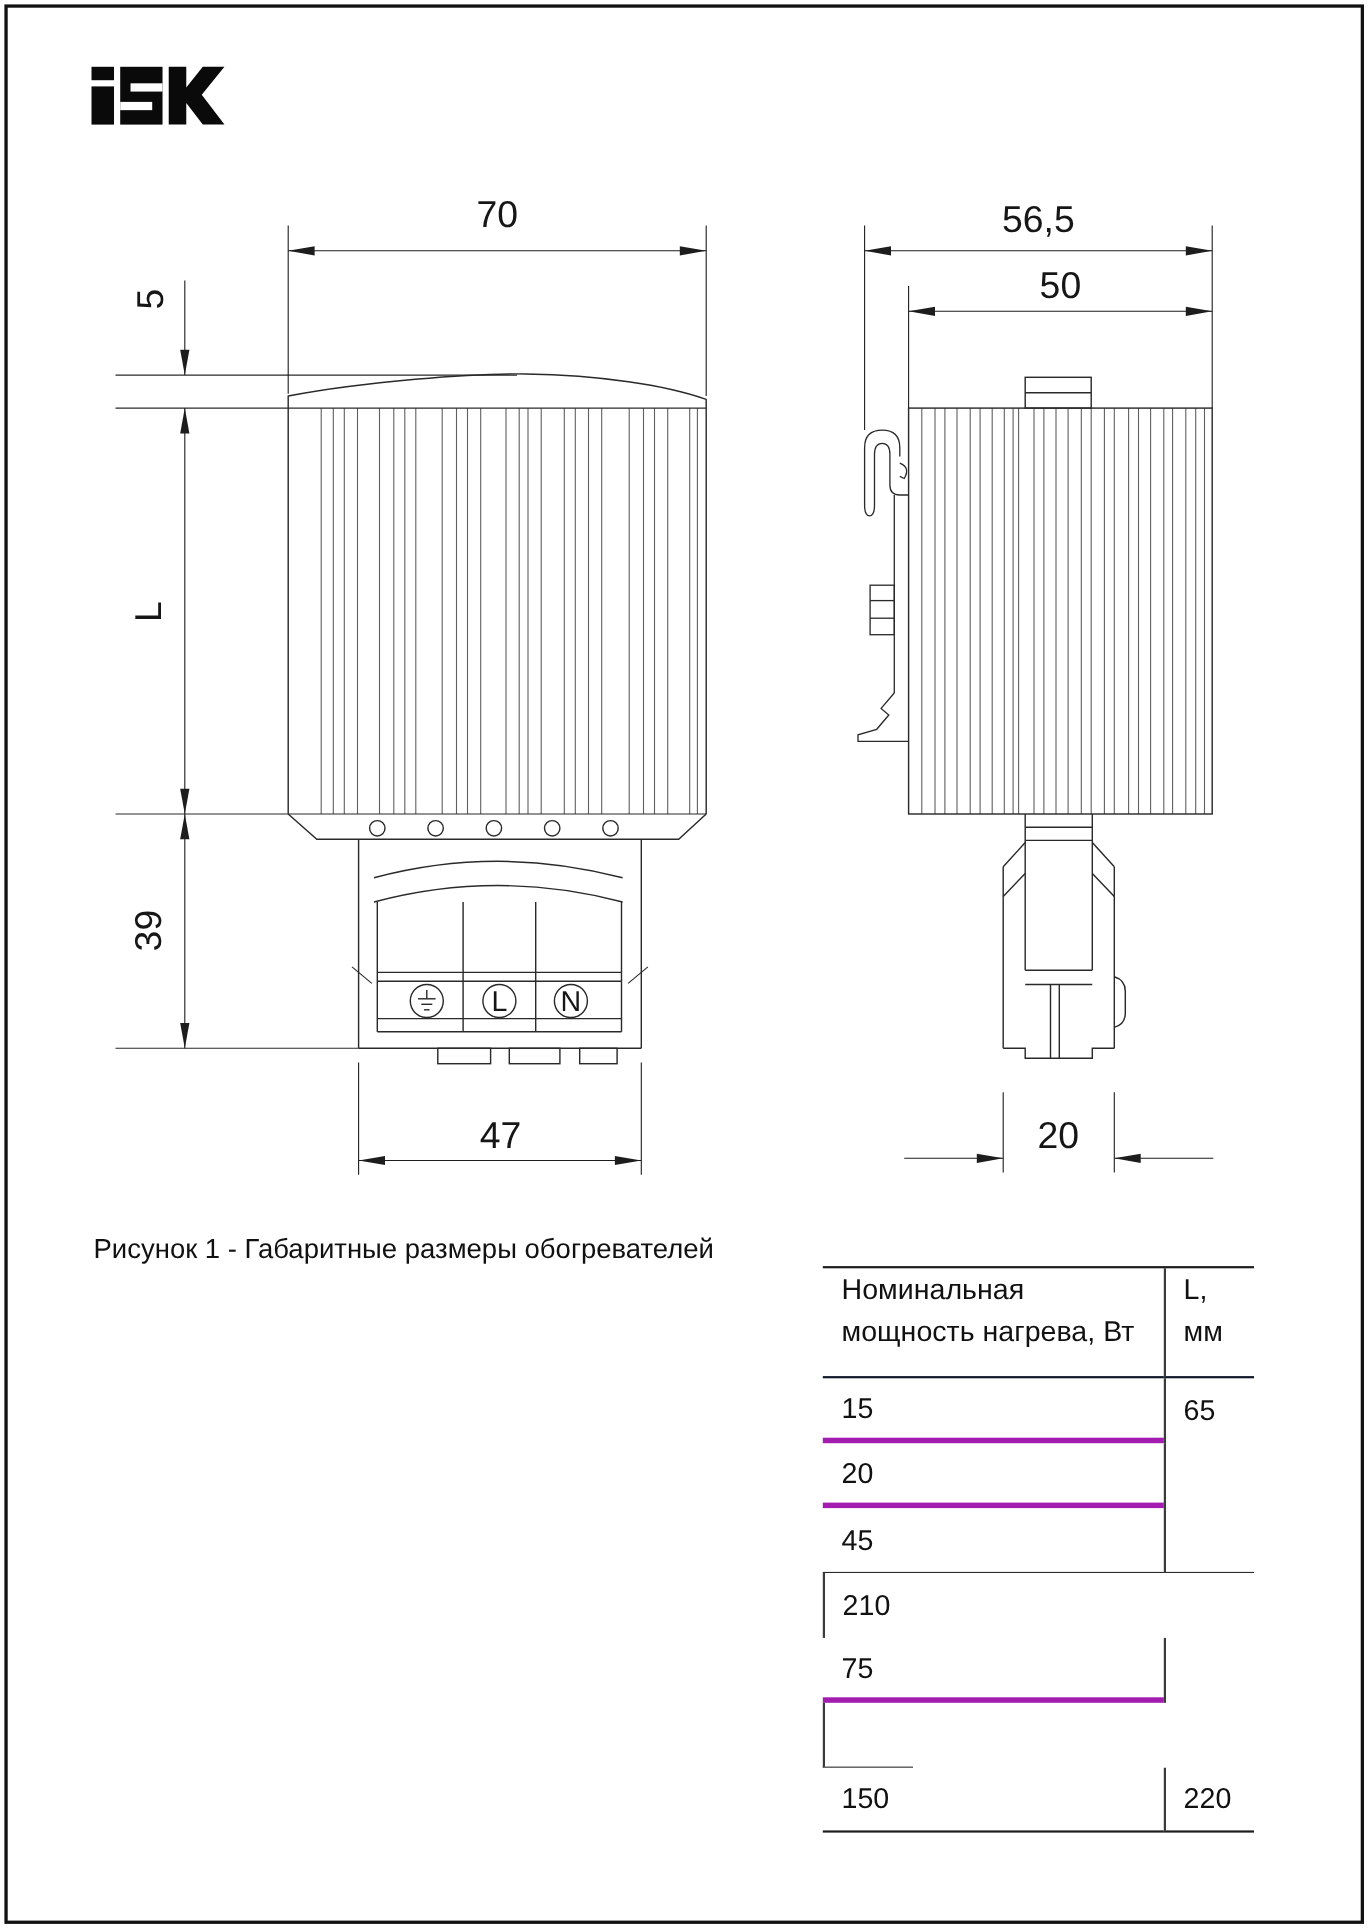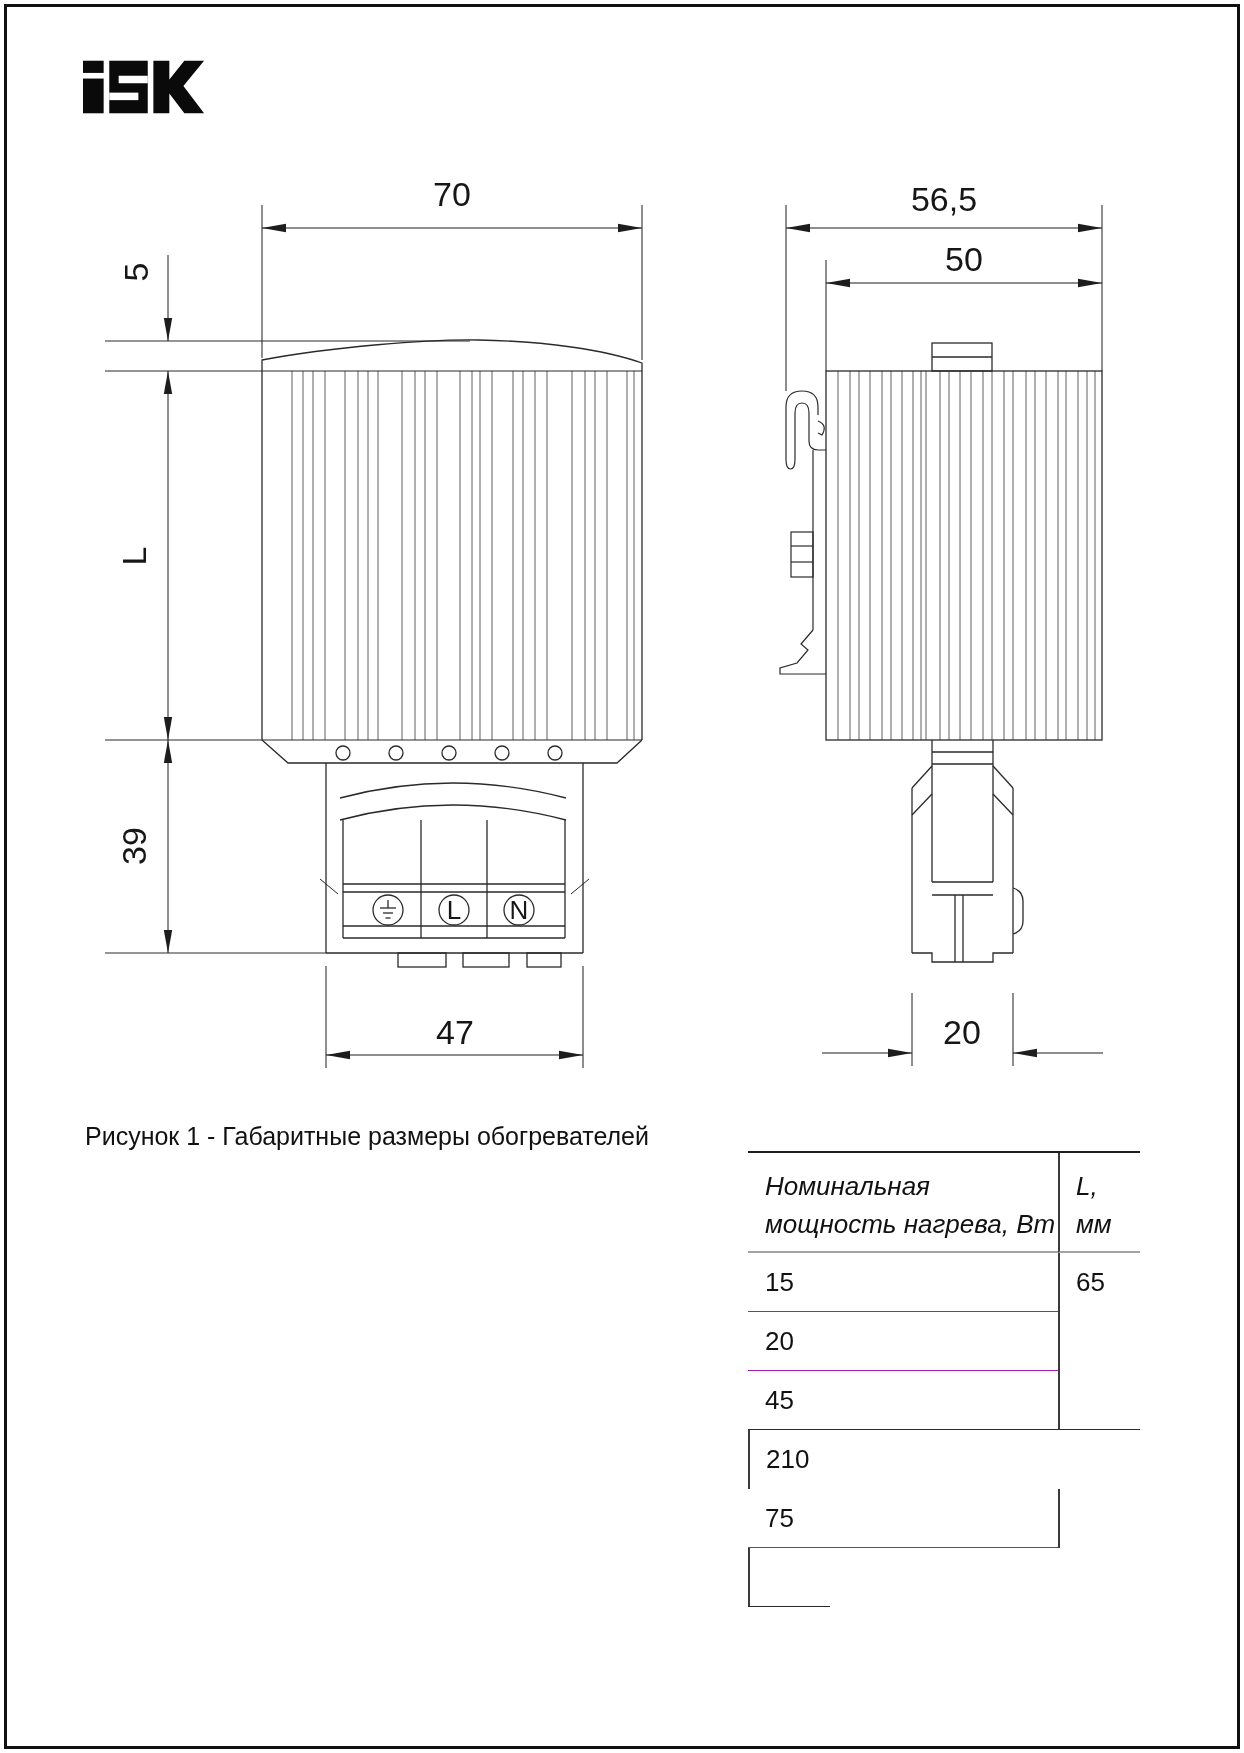--- a/index.html
+++ b/index.html
@@ -31,29 +31,28 @@
   
   .dim-table{
     position:absolute;left:748px;top:1151px;width:392px;
     border-top:2px solid #1d1d1d;
     color:#111;font-size:26px;
   }
   .trow{display:flex;}
   .c1{width:310px;box-sizing:border-box;padding-left:17px;}
   .c2{width:82px;box-sizing:border-box;padding-left:16px;border-left:2px solid #3a3a3a;}
   .thead .c1,.thead .c2{
-    padding-top:14px;height:100px;
-    border-bottom:2px solid #a3a3a3;
+    height:100px;
+    border-bottom:2px solid #0f172a;
     line-height:38px;
-    font-style:italic;
   }
   .trow.body .c1,.trow.body .c2{
     height:59px;display:flex;align-items:center;
   }
-  .trow.partial .c1{border-bottom:1px solid #a21caf;}
+  .trow.partial .c1{border-bottom:5px solid #a21caf;}
   .trow.full .c1,.trow.full .c2{border-bottom:1px solid #2a2a2a;}
   .trow.last .c1,.trow.last .c2{border-bottom:2px solid #1d1d1d;}
 </style>
 </head>
 <body>
 
 <div class="page">
   <div class="frame"></div>
 
   <svg class="logo" width="122" height="60" viewBox="0 0 130 60" aria-label="IEK">
@@ -307,14 +306,18 @@
     <div class="trow body partial">
       <div class="c2">210</div>
     </div>
     <div class="trow body partial">
       <div class="c1">75</div>
       <div class="c2"></div>
     </div>
     <div class="trow body full">
       <div class="c2"></div>
     </div>
+    <div class="trow body last">
+      <div class="c1">150</div>
+      <div class="c2">220</div>
+    </div>
   </div>
 </div>
 
 </body></html>

